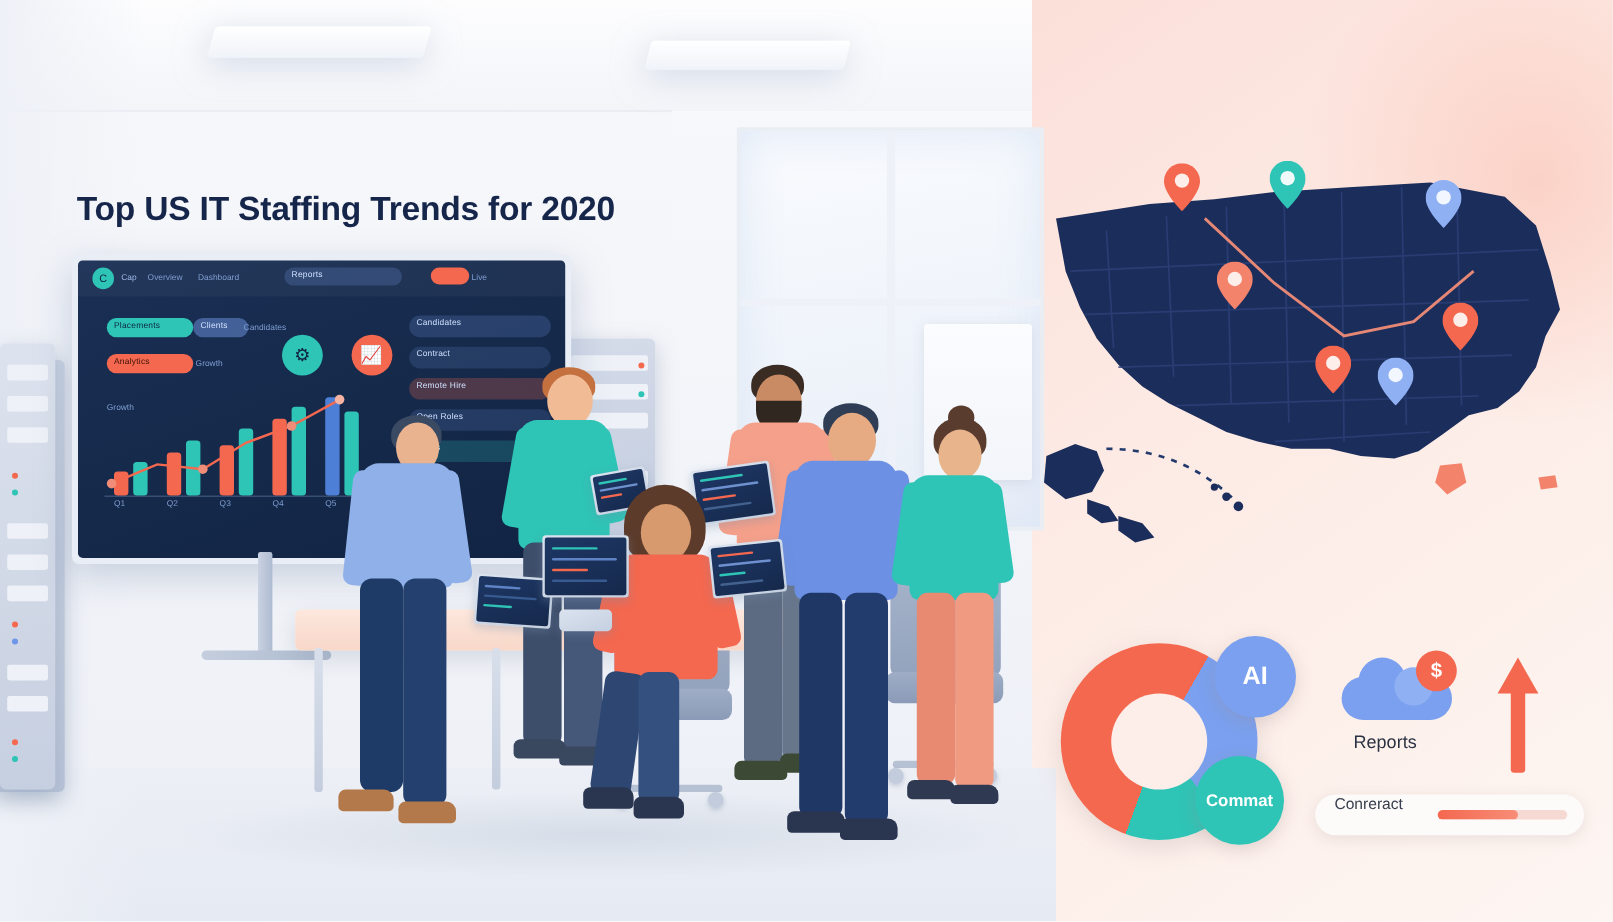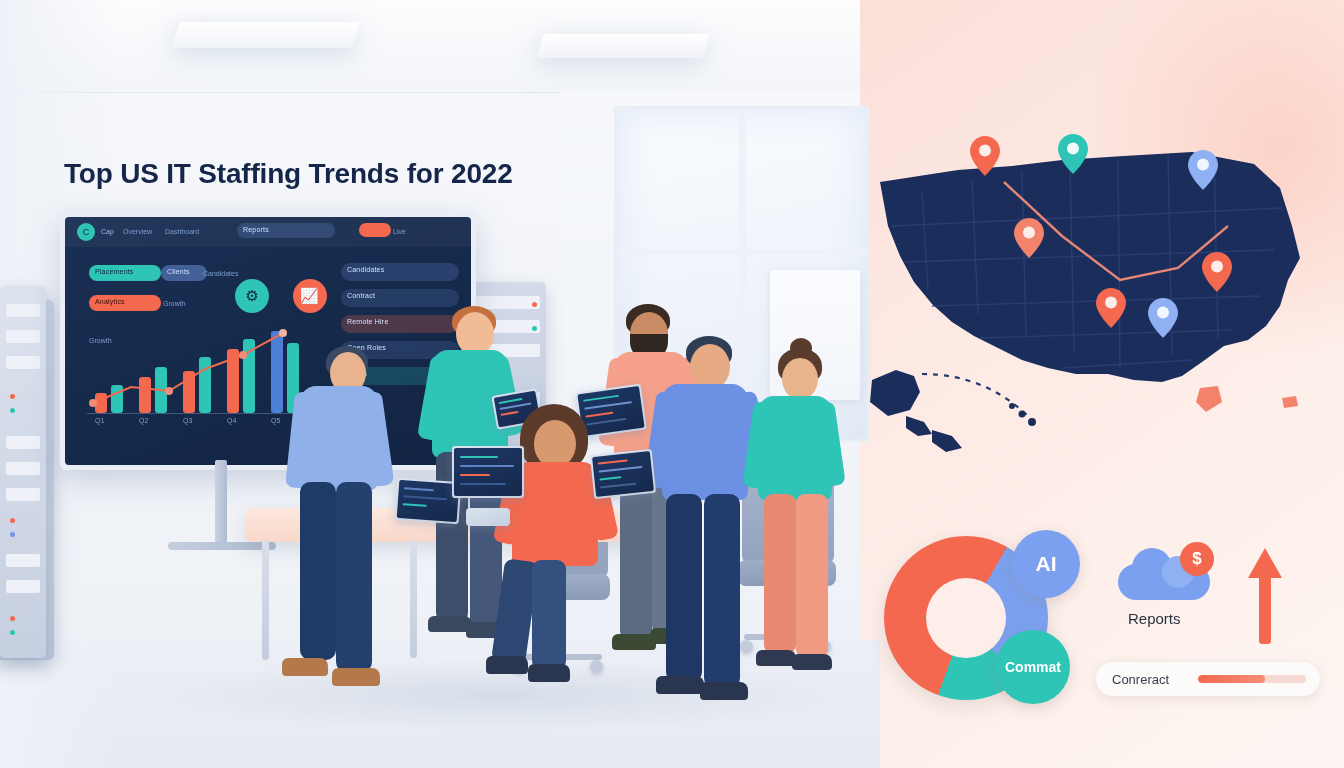--- a/index.html
+++ b/index.html
@@ -255,21 +255,21 @@
     position:absolute; left: 0px; top: 0px; width: 0; height: 0;
     border-left: 17px solid transparent;
     border-right: 17px solid transparent;
     border-bottom: 30px solid #f4684f;
   }
   
   .progress-pill {
     position:absolute; left: 1096px; top: 662px; width: 224px; height: 34px;
     background:#fdfafa; border-radius: 17px;
     box-shadow: 0 3px 12px rgba(170,150,150,.22);
-    display:flex; align-items:center;
+    display:flex; align-items:flex-start;
   }
   .progress-pill-label {
     margin-left: 16px; font-size: 13px; color:#39414f; white-space:nowrap;
   }
   .progress-track {
     position:absolute; right: 14px; top: 13px; width: 108px; height: 8px;
     background:#f6d9d2; border-radius:4px; overflow:hidden;
   }
   .progress-fill {
     position:absolute; left:0; top:0; height:100%;
@@ -397,21 +397,21 @@
       <div class="s-label" style="left:30px;  top:200px;">Q1</div>
       <div class="s-label" style="left:74px;  top:200px;">Q2</div>
       <div class="s-label" style="left:118px; top:200px;">Q3</div>
       <div class="s-label" style="left:162px; top:200px;">Q4</div>
       <div class="s-label" style="left:206px; top:200px;">Q5</div>
     </div>
   </div>
   <div class="screen-stand"></div>
   <div class="screen-foot"></div>
 
-  <div class="title">Top US IT Staffing Trends for 2022</div>
+  <div class="title">Top US IT Staffing Trends for 2020</div>
 
   <div class="chair-back" style="left:742px; top:452px; width:92px; height:112px;"></div>
   <div class="chair-seat" style="left:738px; top:560px; width:98px; height:26px;"></div>
   <div class="chair-post" style="left:782px; top:584px; height:52px;"></div>
   <div class="chair-base" style="left:744px; top:634px; width:84px;"></div>
   <div class="wheel" style="left:740px; top:640px;"></div>
   <div class="wheel" style="left:818px; top:640px;"></div>
 
   <div class="chair-back" style="left:512px; top:470px; width:96px; height:108px;"></div>
   <div class="chair-seat" style="left:506px; top:574px; width:104px; height:26px;"></div>

